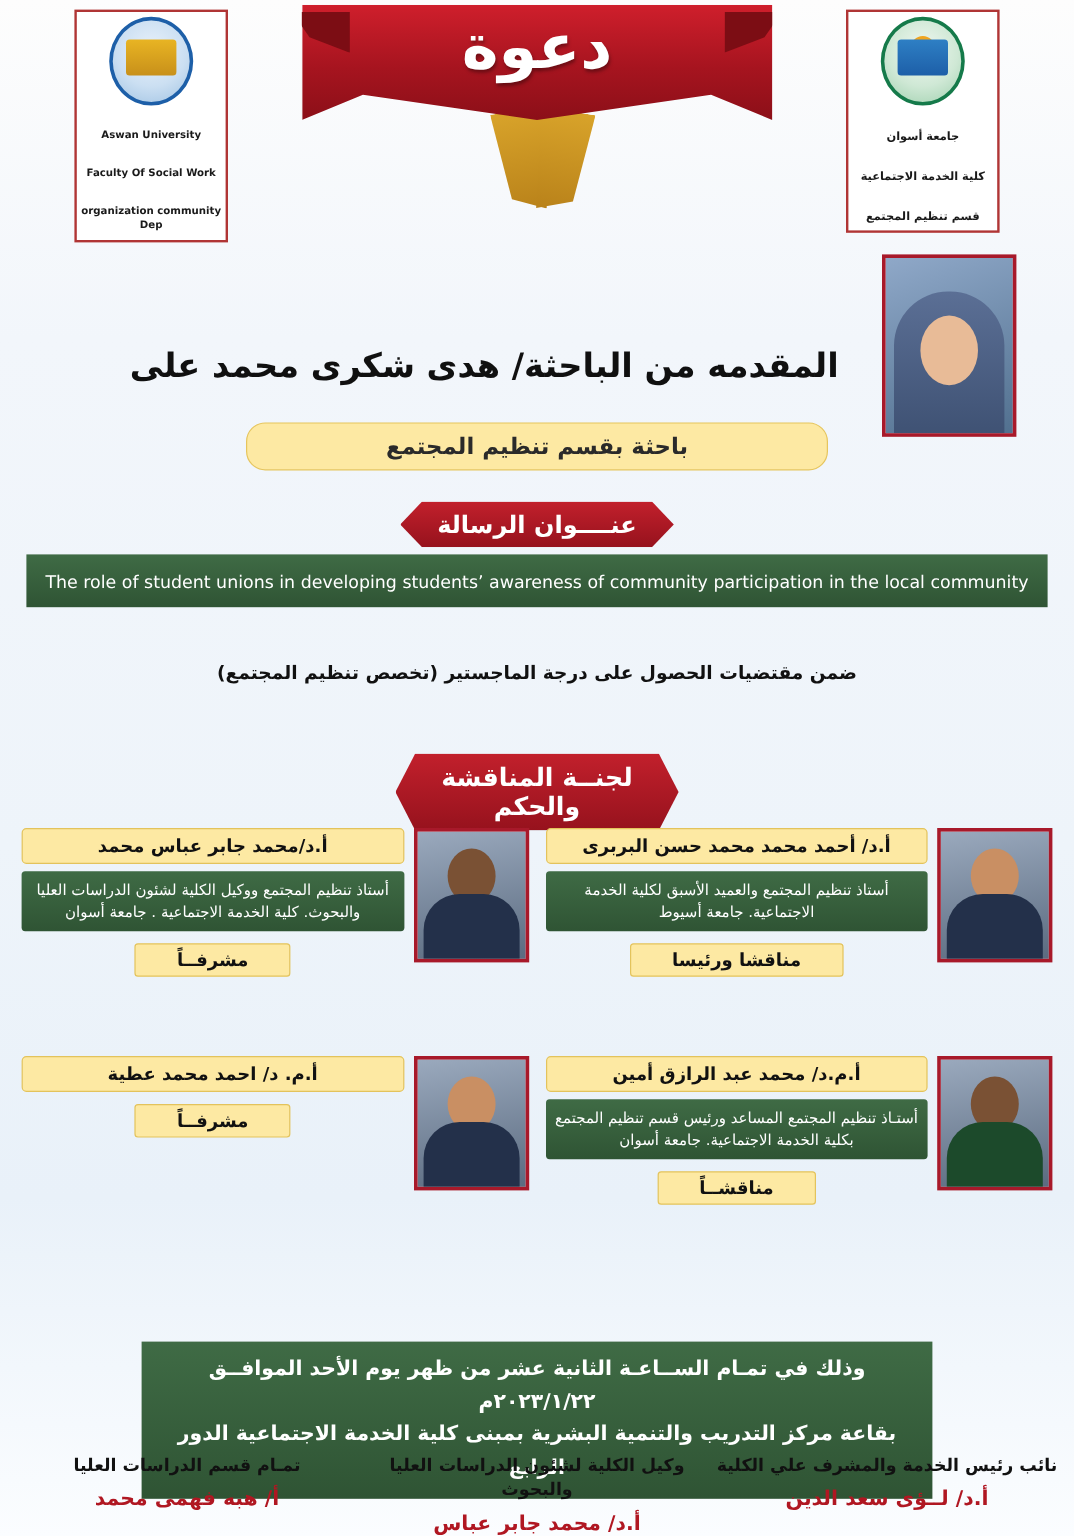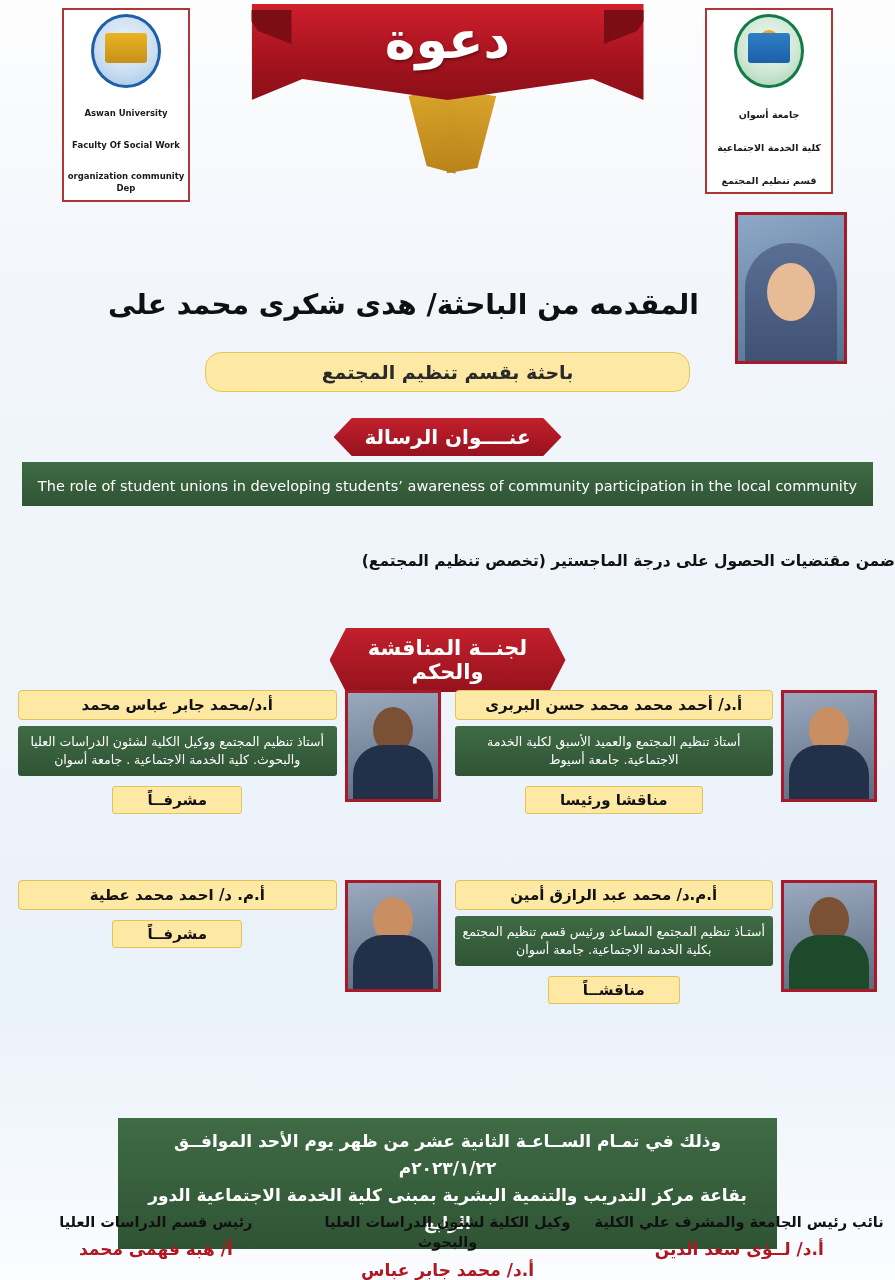--- a/index.html
+++ b/index.html
@@ -205,21 +205,21 @@
     color: #ffffff;
     padding: 10px 14px 12px;
     text-align: center;
   }
   .green-ar { font-size: 20px; font-weight: bold; line-height: 1.4; }
   .green-en { font-size: 14.5px; direction: ltr; margin-top: 6px; }
 
   .subnote {
     position: absolute;
     top: 552px; left: 0; right: 0;
-    text-align: right;
+    text-align: center;
     font-size: 15.5px;
     font-weight: bold;
     color: #111111;
   }
 
   .pill-committee {
     top: 628px; left: 50%; transform: translateX(-50%);
     width: 236px; padding: 8px 0;
     font-size: 21px;
     clip-path: polygon(7% 0,93% 0,100% 50%,93% 100%,7% 100%,0 50%);
@@ -436,26 +436,26 @@
     </div>
   </div>
 
   <div class="date-box">
     <div>وذلك في تمـام الســاعـة الثانية عشر من  ظهر يوم الأحد الموافــق ٢٠٢٣/١/٢٢م</div>
     <div>بقاعة مركز التدريب والتنمية البشرية بمبنى كلية الخدمة الاجتماعية الدور الرابع</div>
   </div>
 
   <div class="signatures">
     <div>
-      <div class="sig-title">نائب رئيس الجامعة والمشرف علي الكلية</div>
+      <div class="sig-title">نائب رئيس الخدمة والمشرف علي الكلية</div>
       <div class="sig-name">أ.د/ لــؤى سعد الدين</div>
     </div>
     <div>
       <div class="sig-title">وكيل الكلية لشئون الدراسات العليا والبحوث</div>
       <div class="sig-name">أ.د/ محمد جابر عباس</div>
     </div>
     <div>
-      <div class="sig-title">رئيس قسم الدراسات العليا</div>
+      <div class="sig-title">تمـام قسم الدراسات العليا</div>
       <div class="sig-name">أ/ هبه فهمى محمد</div>
     </div>
   </div>
 
 </div>
 
 </body></html>

